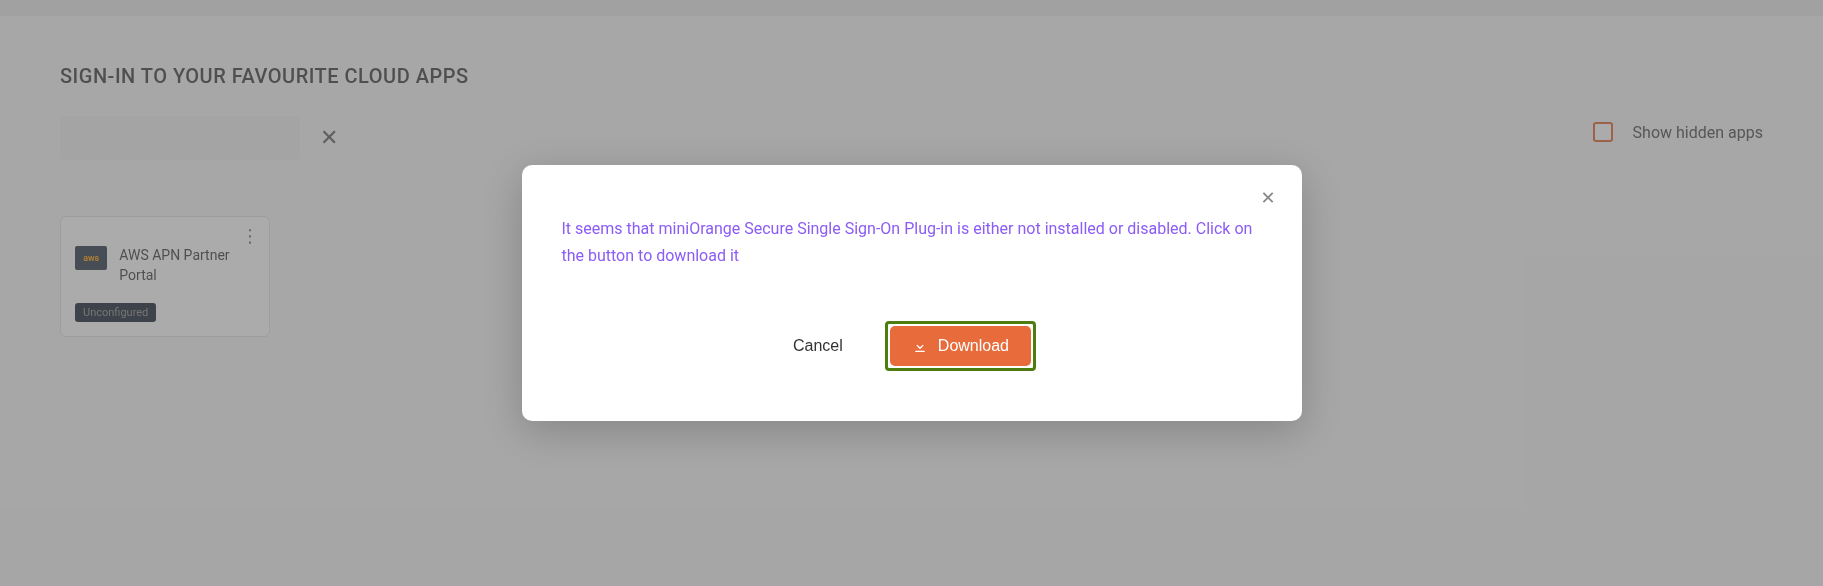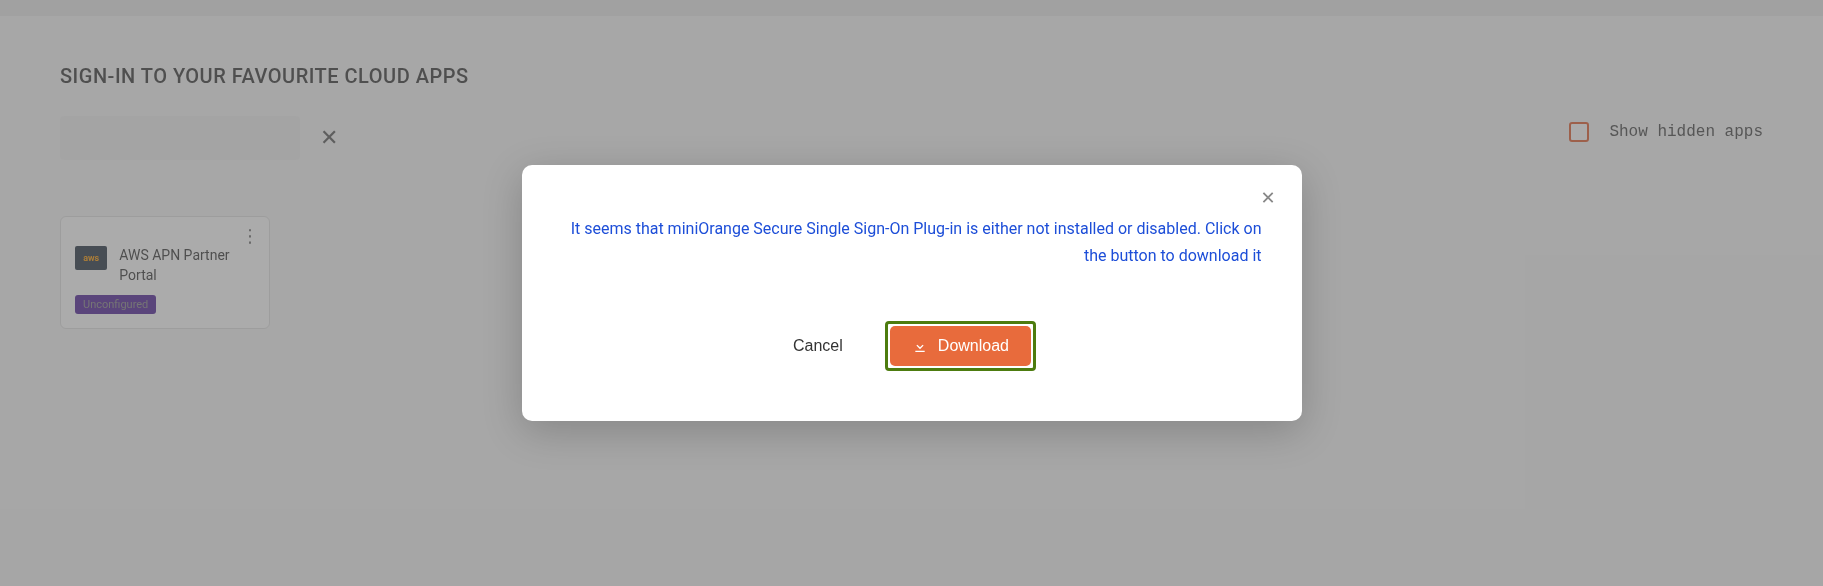--- a/index.html
+++ b/index.html
@@ -60,21 +60,20 @@
       flex: 1;
       display: flex;
       justify-content: flex-end;
       align-items: center;
       padding-top: 6px;
     }
     .checkbox-wrap {
       display: flex;
       align-items: center;
       gap: 20px;
-      font-family: Liberation Mono, monospace;
     }
     .checkbox-box {
       width: 20px;
       height: 20px;
       border: 2px solid #e15a2c;
       border-radius: 3px;
       background: #fff;
       cursor: pointer;
     }
     .checkbox-label {
@@ -121,23 +120,23 @@
       font-weight: bold;
     }
     .app-name {
       font-size: 14px;
       color: #333;
       line-height: 1.4;
       margin-top: 15px;
     }
     .app-status {
       display: inline-block;
-      margin-top: 10px;
+      margin-top: 18px;
       padding: 3px 8px;
-      background: #4c1d95;
+      background: #0f172a;
       color: #888;
       font-size: 11px;
       border-radius: 3px;
     }
     .overlay {
       position: absolute;
       inset: 0;
       background: rgba(102, 102, 102, 0.55);
       display: flex;
       align-items: center;
@@ -163,22 +162,22 @@
     }
     .modal-title {
       font-size: 30px;
       font-weight: 500;
       color: #2a2a2a;
       text-align: center;
       margin-bottom: 30px;
     }
     .modal-text {
       font-size: 16px;
-      color: #1d4ed8;
-      text-align: right;
+      color: #8b5cf6;
+      text-align: left;
       line-height: 1.7;
       margin-bottom: 52px;
     }
     .modal-actions {
       display: flex;
       align-items: center;
       justify-content: center;
       gap: 36px;
     }
     .cancel-btn {

